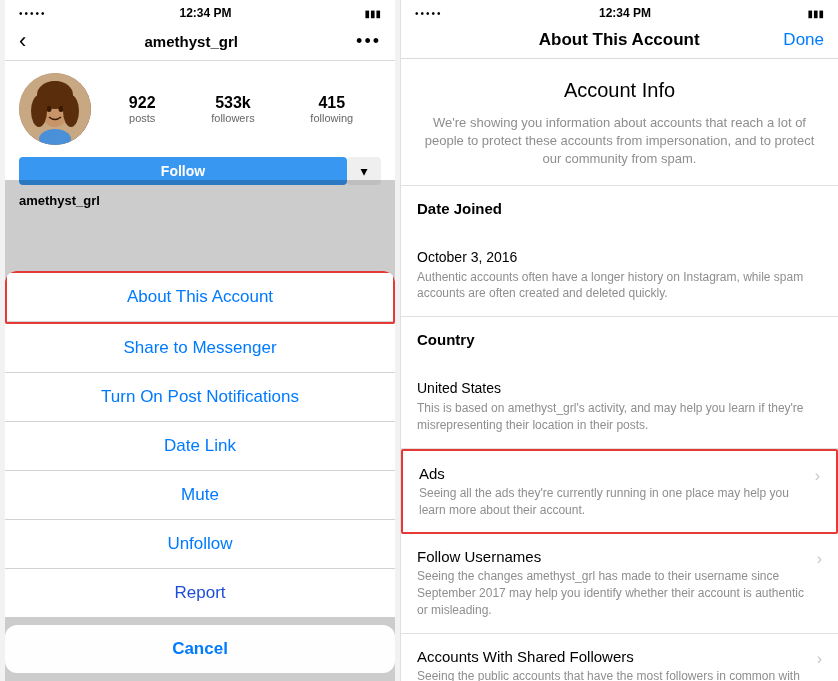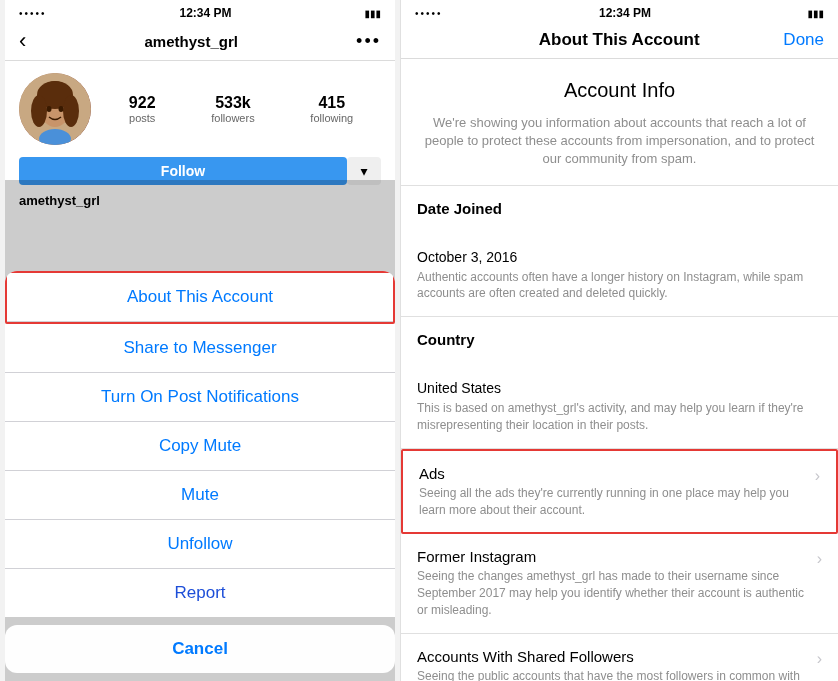--- a/index.html
+++ b/index.html
@@ -309,21 +309,21 @@
 
     <div class="action-sheet">
       <div class="action-sheet-group">
 
         <div style="border: 2px solid #e53935; border-radius: 2px;">
           <div class="action-item blue">About This Account</div>
         </div>
 
         <div class="action-item blue">Share to Messenger</div>
         <div class="action-item blue">Turn On Post Notifications</div>
-        <div class="action-item blue">Copy Mute</div>
+        <div class="action-item blue">Date Link</div>
         <div class="action-item blue">Mute</div>
         <div class="action-item blue">Unfollow</div>
         <div class="action-item red" style="border-bottom:none;">Report</div>
       </div>
 
       <div class="cancel-item">Cancel</div>
     </div>
 
   </div>
 </div>
@@ -362,21 +362,21 @@
   <div class="nav-row highlighted-row">
     <div class="nav-row-content">
       <div class="nav-row-title">Ads</div>
       <div class="nav-row-desc">Seeing all the ads they're currently running in one place may help you learn more about their account.</div>
     </div>
     <span class="nav-row-chevron">›</span>
   </div>
 
   <div class="nav-row">
     <div class="nav-row-content">
-      <div class="nav-row-title">Former Instagram</div>
+      <div class="nav-row-title">Follow Usernames</div>
       <div class="nav-row-desc">Seeing the changes amethyst_grl has made to their username since September 2017 may help you identify whether their account is authentic or misleading.</div>
     </div>
     <span class="nav-row-chevron">›</span>
   </div>
 
   <div class="nav-row">
     <div class="nav-row-content">
       <div class="nav-row-title">Accounts With Shared Followers</div>
       <div class="nav-row-desc">Seeing the public accounts that have the most followers in common with amethyst_grl may help you identify accounts with similar interests.</div>
     </div>

